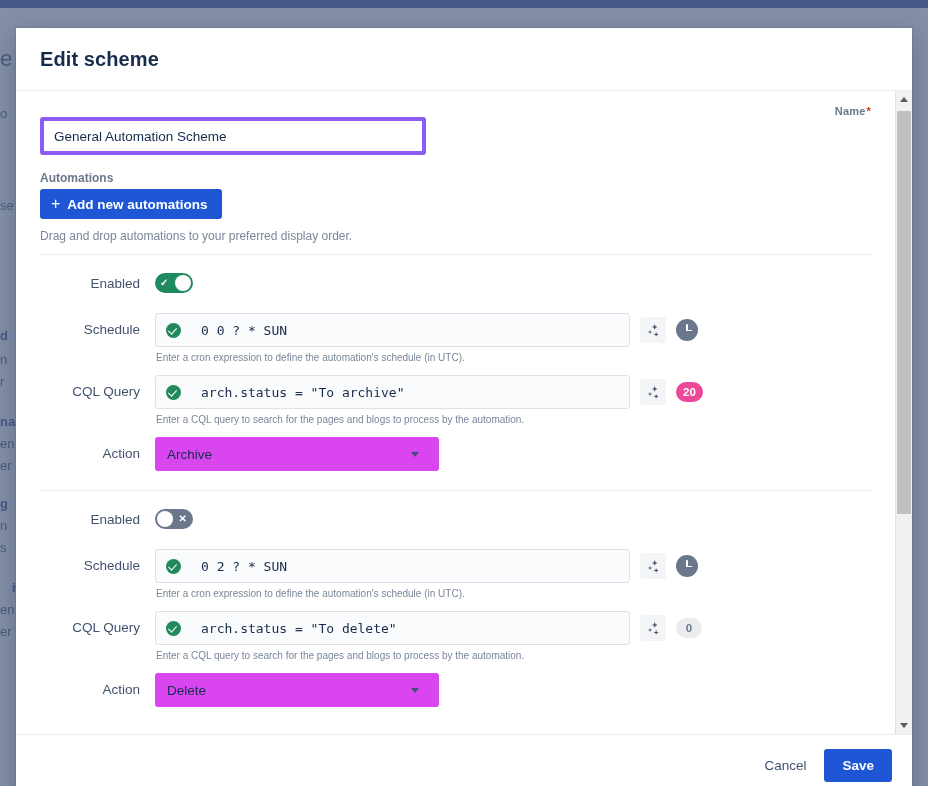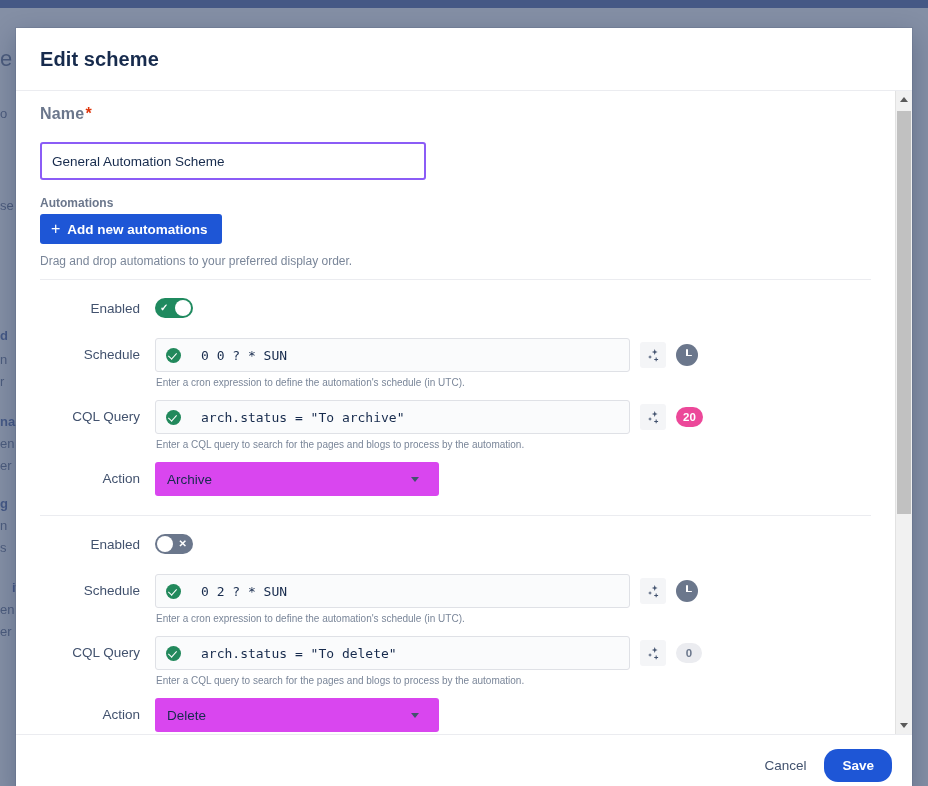--- a/index.html
+++ b/index.html
@@ -95,32 +95,33 @@
   .sb-arrow.down i { border-top: 5px solid #5a5a5a; }
   .sb-thumb {
     position: absolute;
     left: 1px; width: 14px;
     top: 20px; height: 403px;
     background: #c1c1c1;
   }
 
   
   .field-label {
-    font-size: 16px;
+    font-size: 11px;
     font-weight: 700;
     color: #6b778c;
     letter-spacing: .2px;
-    margin-bottom: 19px;
+    margin-bottom: 0;
+    text-align: right;
   }
   .req { color: #de350b; font-weight: 700; margin-left: 1px; }
 
   .name-input {
     width: 386px;
     height: 38px;
-    border: 2px solid #8b5cf6;
+    border: 4px solid #8b5cf6;
     border-radius: 3px;
     background: #fff;
     font-size: 13.5px;
     color: #172b4d;
     padding: 0 10px;
     font-family: "Liberation Sans", sans-serif;
     outline: none;
   }
 
   .automations-label {
@@ -337,21 +338,21 @@
     cursor: pointer;
   }
   .btn-save {
     background: #1e56d6;
     border: none;
     color: #fff;
     font-size: 13.5px;
     font-weight: 700;
     font-family: "Liberation Sans", sans-serif;
     padding: 9px 18px;
-    border-radius: 14px;
+    border-radius: 3px;
     cursor: pointer;
   }
 </style>
 </head>
 <body>
 
 <div class="bg-topbar"></div>
 <div class="bg-page">
   <div id="bg-frags">
       <div class="bg-frag" style="left: 0px; top: 38px; font-size: 22px;">e</div>

